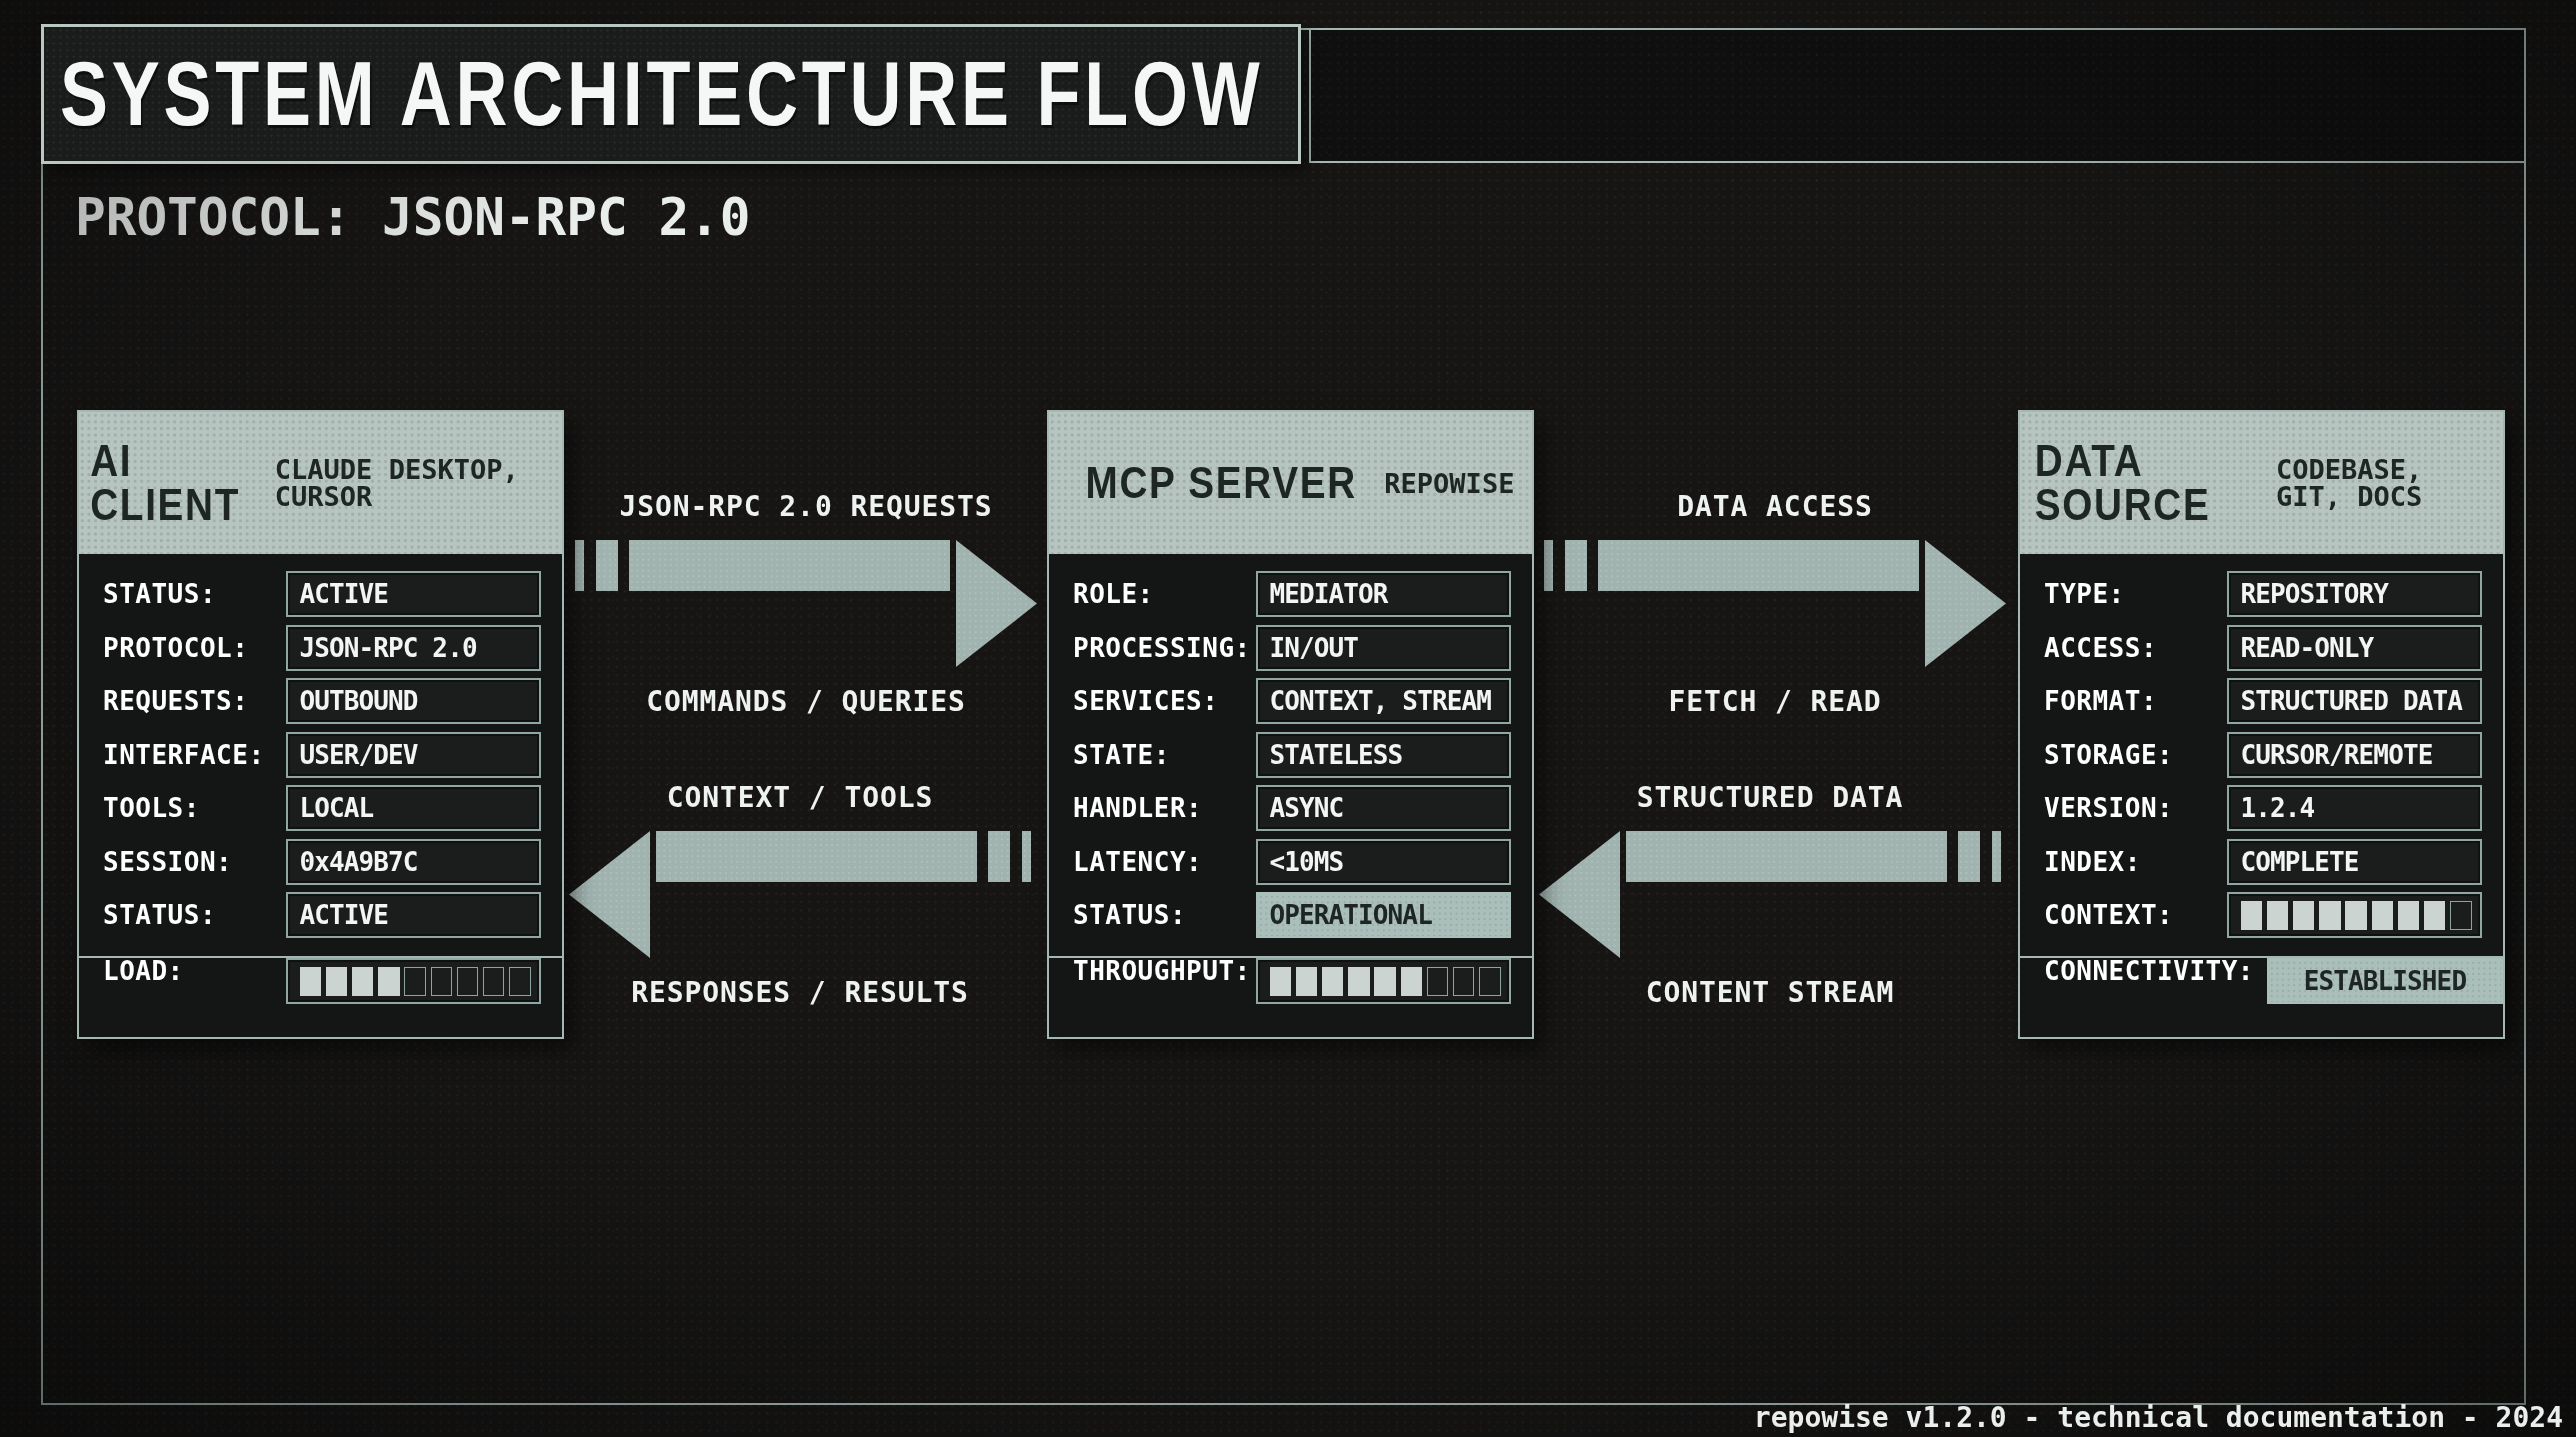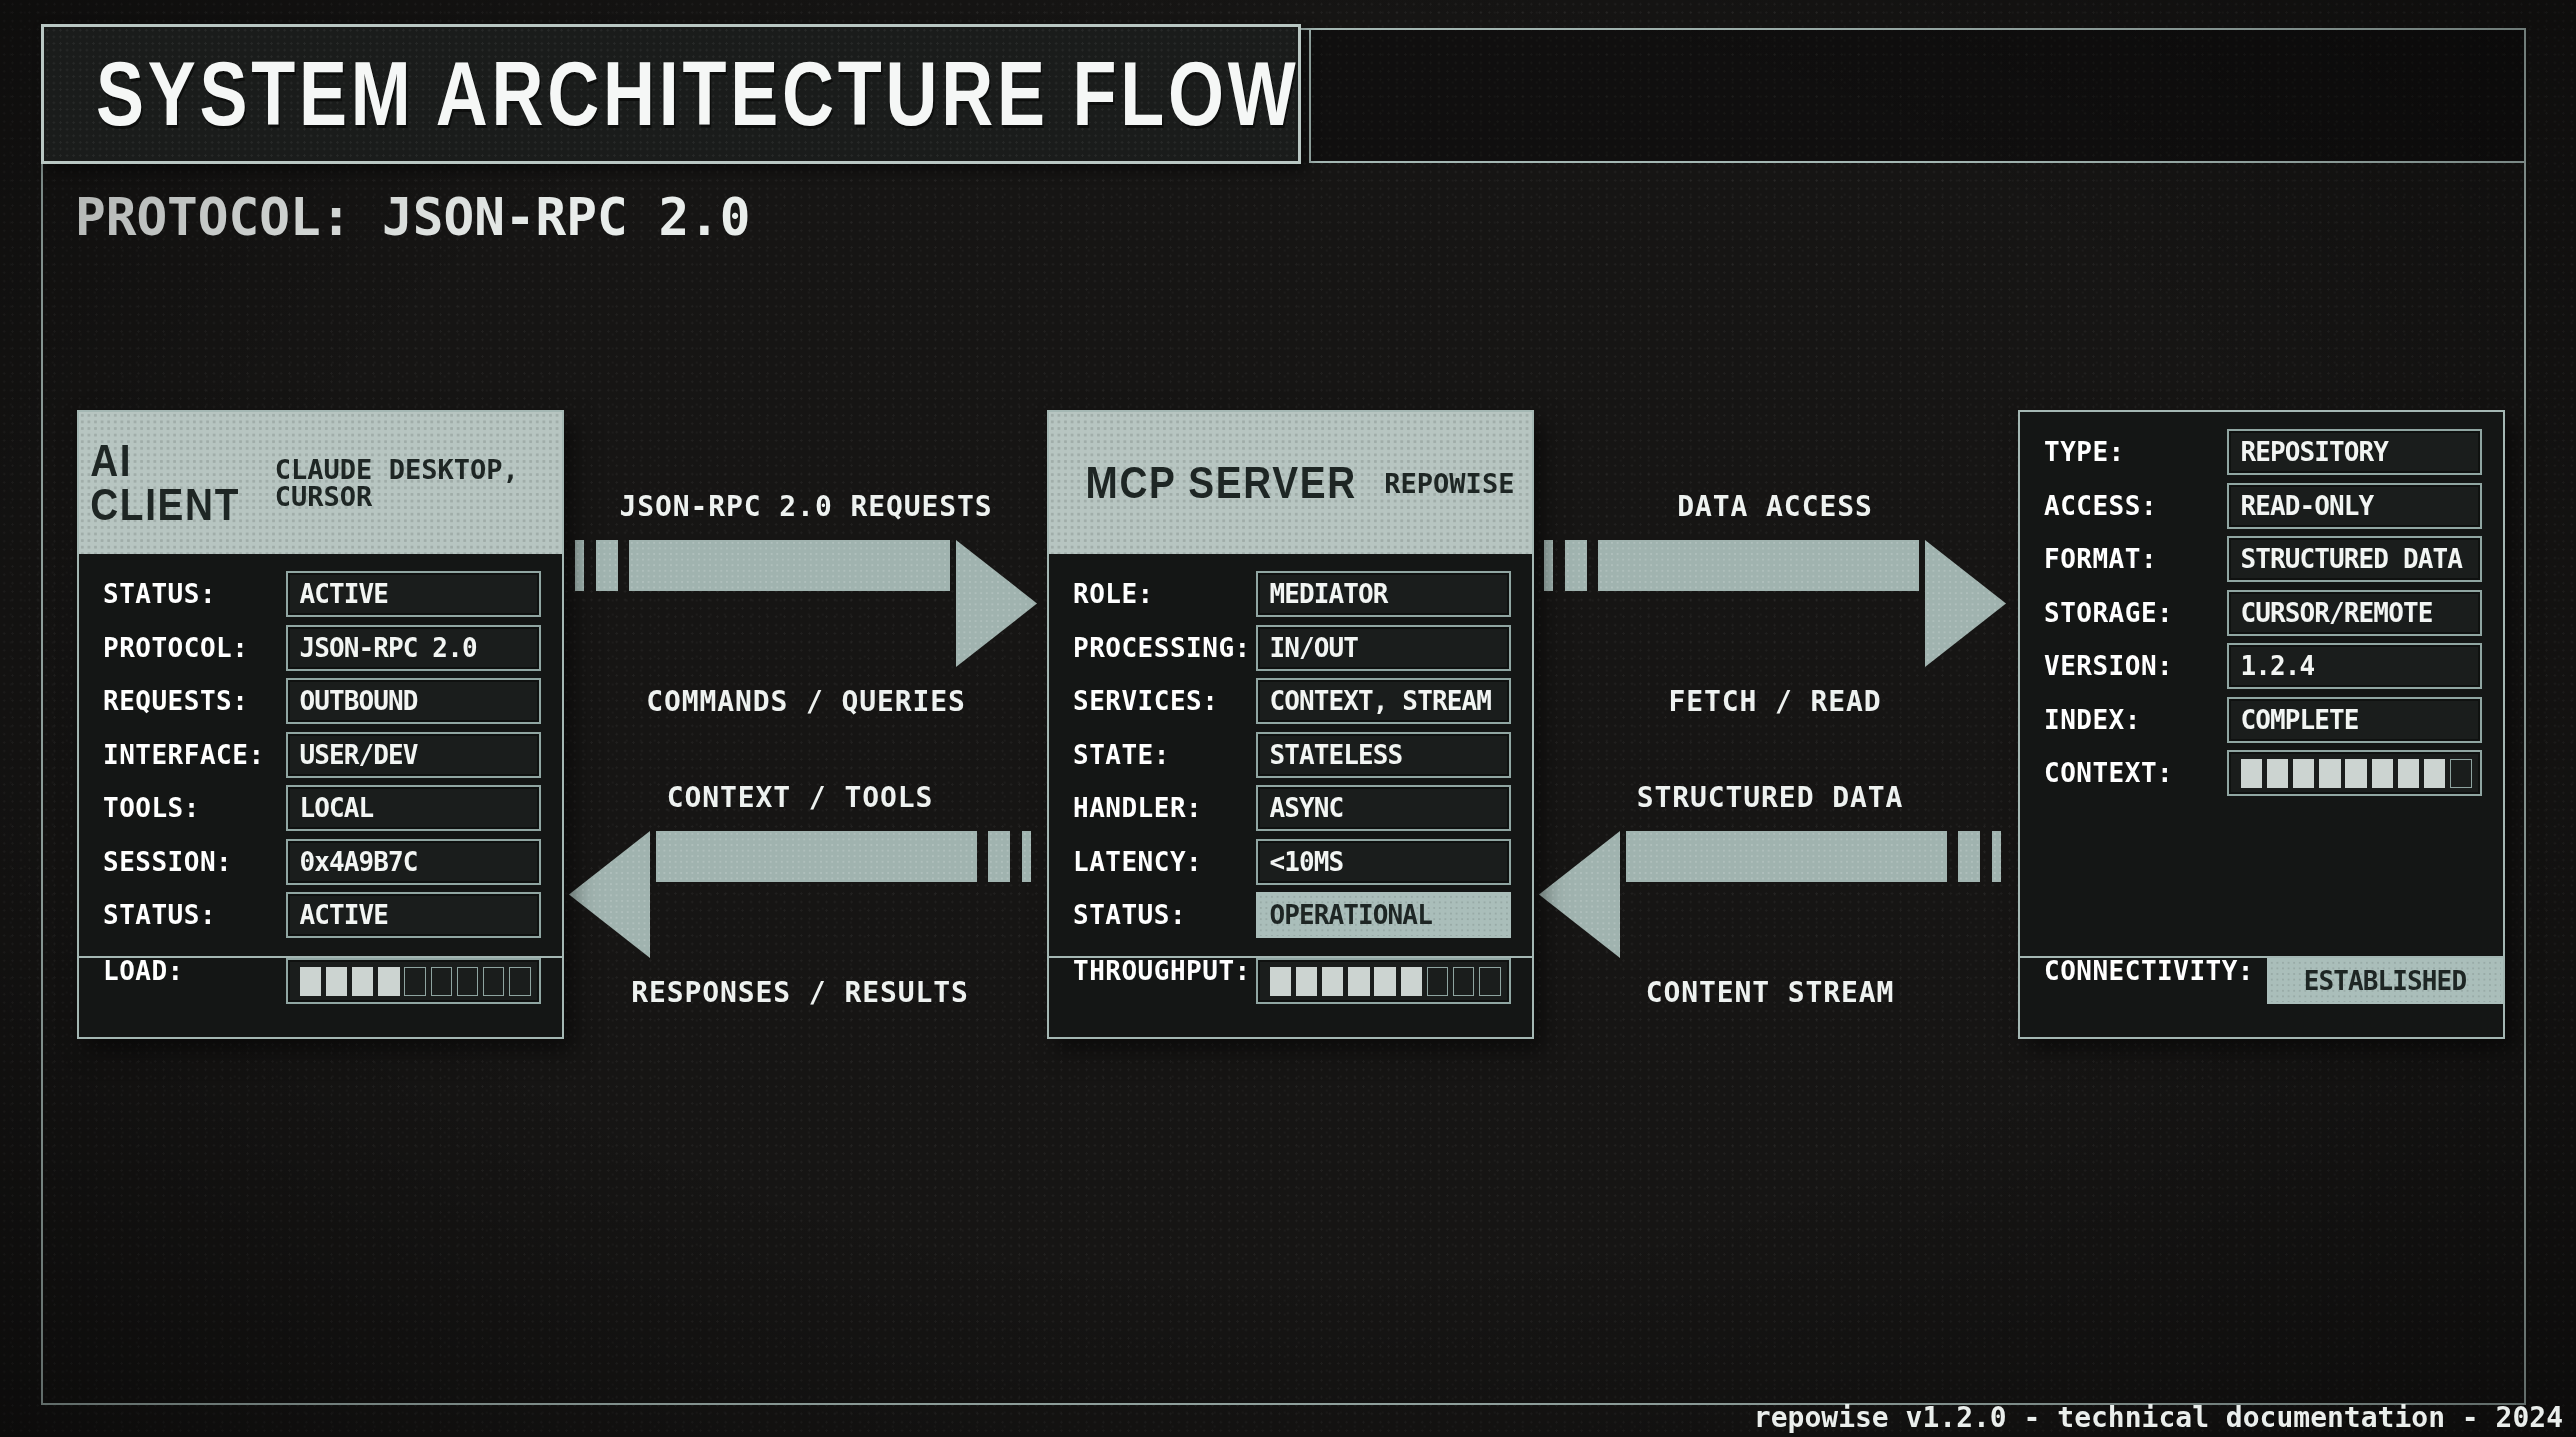--- a/index.html
+++ b/index.html
@@ -28,21 +28,21 @@
 
   .frame{position:absolute;left:41px;top:28px;width:2481px;height:1373px;
         border:2.8px solid var(--line);}
 
   .header-panel{position:absolute;left:1309px;top:28px;width:1213px;height:131px;
         border:2.8px solid var(--line);background:rgba(0,0,0,.25);}
 
   .title-box{position:absolute;left:41px;top:24px;width:1260px;height:140px;
         border:3.7px solid #b9c7c3;background-color:#1a1c1b;
         background-image:radial-gradient(rgba(255,255,255,.06) 1.1px,transparent 1.3px);
-        background-size:6.6px 6.6px;display:flex;align-items:center;padding-left:52px;
+        background-size:6.6px 6.6px;display:flex;align-items:center;padding-left:16px;
         box-sizing:border-box;box-shadow:5.6px 5.6px 13px rgba(0,0,0,.55);z-index:3;}
   .title-text{display:inline-block;font-family:var(--disp);font-weight:700;font-size:90px;
         line-height:1;letter-spacing:4.7px;color:#f5f7f6;white-space:nowrap;
         transform:scaleX(.8);transform-origin:left center;text-shadow:1.9px 2.8px 0 rgba(0,0,0,.5);}
 
   .protocol{position:absolute;left:75px;top:192px;font:700 51px/1 var(--mono);
         color:#e9edeb;letter-spacing:0;}
 
   
   .node{position:absolute;top:410px;width:487px;height:629px;box-sizing:border-box;
@@ -236,20 +236,24 @@
             <span class="cell filled"></span>
             <span class="cell"></span>
             <span class="cell"></span>
             <span class="cell"></span>
           </div>
       </div>
     </div>
   </section>
 
   <section class="node" style="left:2018px">
+    <header class="node-header">
+      <span class="node-title">DATA SOURCE</span>
+      <span class="node-subtitle">CODEBASE, GIT, DOCS</span>
+    </header>
     <div class="node-main">
       <div class="row">
         <span class="flabel">TYPE:</span>
         <div class="vbox">
             <span>REPOSITORY</span>
           </div>
       </div>
       <div class="row">
         <span class="flabel">ACCESS:</span>
         <div class="vbox">

